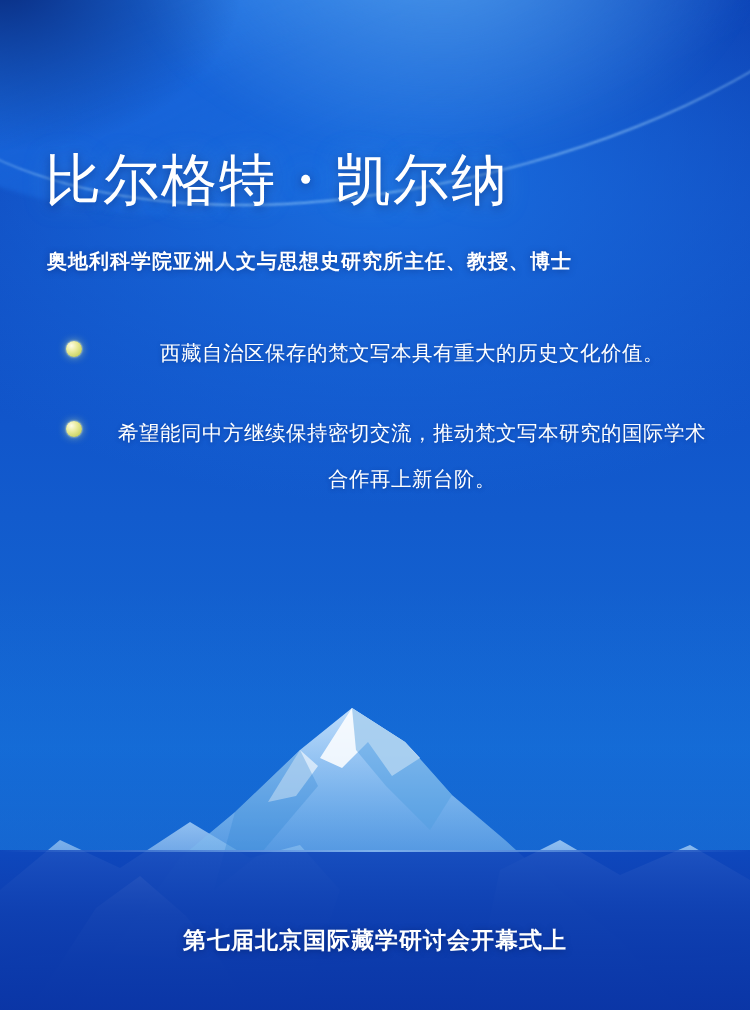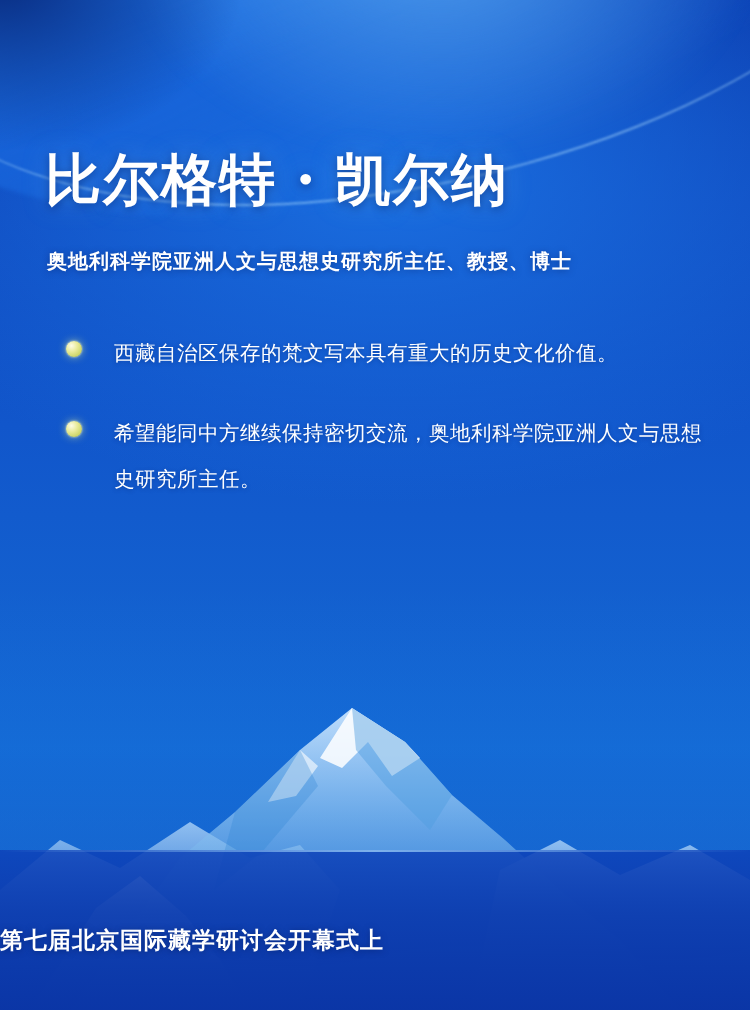--- a/index.html
+++ b/index.html
@@ -81,21 +81,21 @@
   .band-top-line {
     position:absolute; left:0; top:0; width:750px; height:2px;
     background:linear-gradient(90deg, rgba(150,210,255,0) 0%, rgba(170,220,255,.7) 50%, rgba(150,210,255,0) 100%);
   }
 
   
   .headline {
     position:absolute;
     left:45px; top:143px;
     font-family:"Liberation Sans", sans-serif;
-    font-weight:bold;
+    font-weight:normal;
     font-size:56px;
     letter-spacing:2px;
     color:#ffffff;
     text-shadow:0 2px 10px rgba(3,30,100,.55), 0 0 26px rgba(120,200,255,.35);
     white-space:nowrap;
   }
   .subline {
     position:absolute;
     left:47px; top:248px;
     font-weight:bold;
@@ -108,20 +108,21 @@
 
   .points {
     position:absolute;
     left:60px; top:330px;
     width:650px;
   }
   .point {
     position:relative;
     padding-left:54px;
     margin-bottom:34px;
+    text-align:center;
   }
   .bullet {
     position:absolute;
     left:6px; top:11px;
     width:16px; height:16px;
     border-radius:50%;
     background:radial-gradient(circle at 34% 30%, #fdfce6 0%, #e9eb9a 38%, #cfd76c 70%, #b9c755 100%);
     box-shadow:0 0 8px rgba(230,240,140,.65), 0 0 2px rgba(255,255,255,.9);
   }
   .ptext {
@@ -129,20 +130,21 @@
     line-height:46px;
     color:#ffffff;
     letter-spacing:.5px;
     text-shadow:0 1px 4px rgba(4,35,110,.45);
   }
 
   .footer {
     position:absolute;
     left:0; bottom:44px;
     width:750px;
+    text-align:center;
   }
   .footer-l1 {
     font-weight:bold;
     font-size:23px;
     letter-spacing:1px;
     color:#ffffff;
     text-shadow:0 1px 6px rgba(3,28,95,.6);
     margin-bottom:10px;
   }
   .footer-l2 {
@@ -209,21 +211,21 @@
   <div class="headline">比尔格特・凯尔纳</div>
   <div class="subline">奥地利科学院亚洲人文与思想史研究所主任、教授、博士</div>
 
   <div class="points">
     <div class="point">
       <span class="bullet"></span>
       <div class="ptext">西藏自治区保存的梵文写本具有重大的历史文化价值。</div>
     </div>
     <div class="point">
       <span class="bullet"></span>
-      <div class="ptext">希望能同中方继续保持密切交流，奥地利科学院亚洲人文与思想史研究所主任。</div>
+      <div class="ptext">希望能同中方继续保持密切交流，推动梵文写本研究的国际学术合作再上新台阶。</div>
     </div>
   </div>
 
   <div class="footer">
     <div class="footer-l1">第七届北京国际藏学研讨会开幕式上</div>
   </div>
 
 </div>
 
 </body></html>

